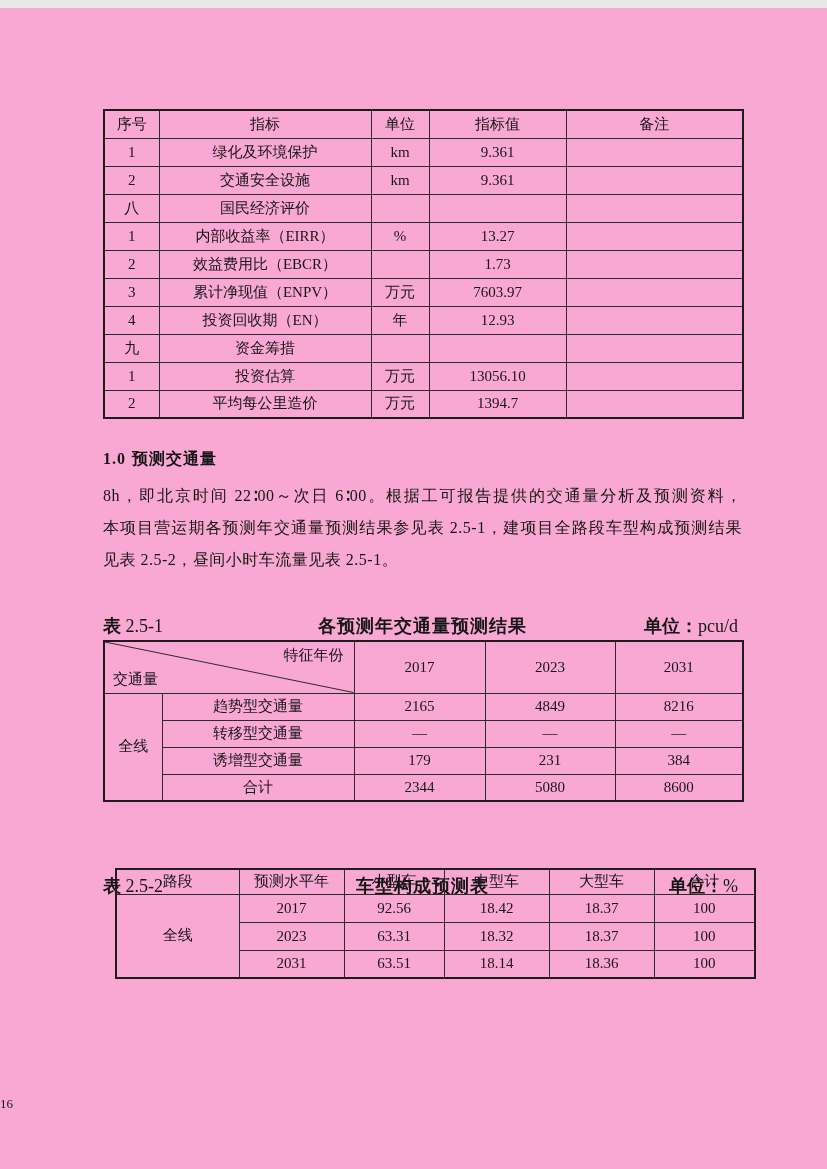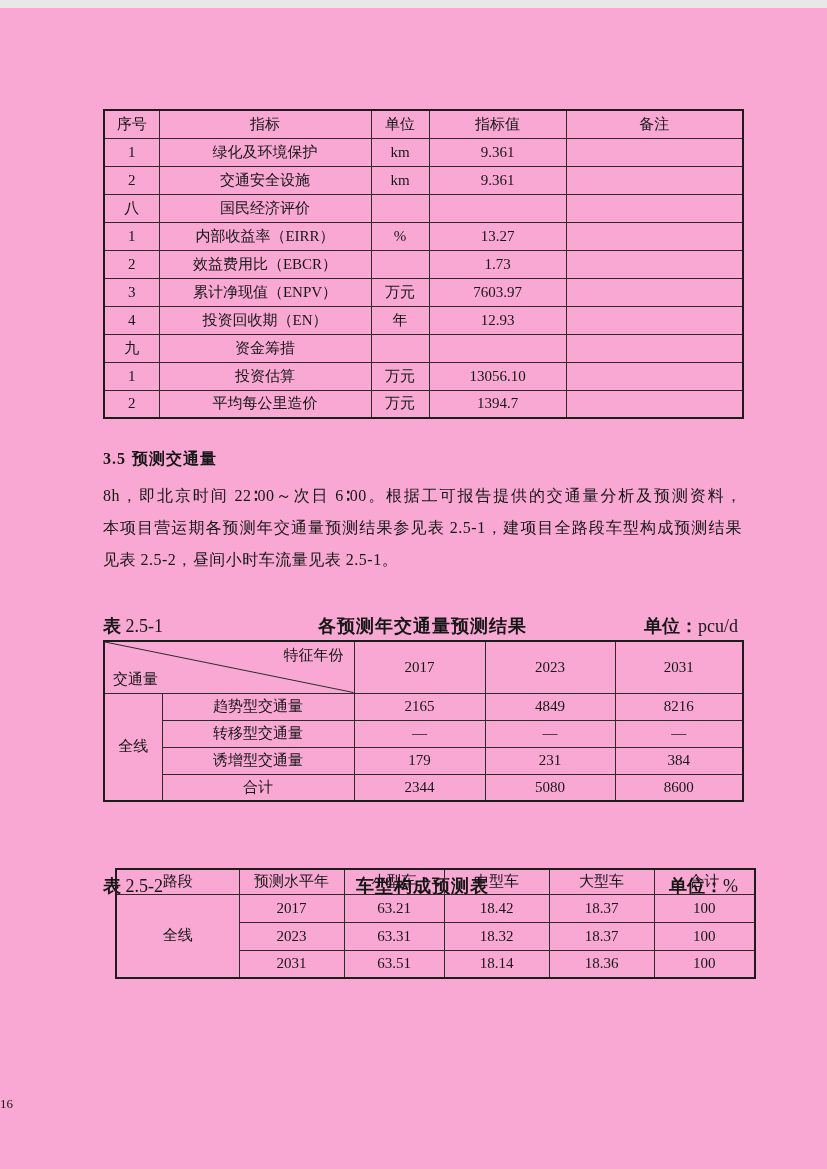--- a/index.html
+++ b/index.html
@@ -161,21 +161,21 @@
       <td>2</td>
       <td>平均每公里造价</td>
       <td>万元</td>
       <td>1394.7</td>
       <td></td>
     </tr>
   </tbody>
     </table>
 
   <div class="heading">
-    <span class="hnum">3.5</span><span>预测交通量</span>
+    <span class="hnum">1.0</span><span>预测交通量</span>
   </div>
 
   <div class="para">
     <div class="pline">8h，即北京时间 22∶00～次日 6∶00。根据工可报告提供的交通量分析及预测资料，</div>
     <div class="pline">本项目营运期各预测年交通量预测结果参见表 2.5-1，建项目全路段车型构成预测结果</div>
     <div class="pline last">见表 2.5-2，昼间小时车流量见表 2.5-1。</div>
   </div>
 
   <div class="caption cap1">
     <span class="cap-left"><span>表</span><span class="serif"> 2.5-1</span></span>
@@ -252,21 +252,21 @@
       <th>路段</th>
       <th>预测水平年</th>
       <th>小型车</th>
       <th>中型车</th>
       <th>大型车</th>
       <th>合计</th>
     </tr>
     <tr class="drow">
       <td rowspan="3">全线</td>
       <td>2017</td>
-      <td>63.21</td>
+      <td>92.56</td>
       <td>18.42</td>
       <td>18.37</td>
       <td>100</td>
     </tr>
     <tr class="drow">
       <td>2023</td>
       <td>63.31</td>
       <td>18.32</td>
       <td>18.37</td>
       <td>100</td>

